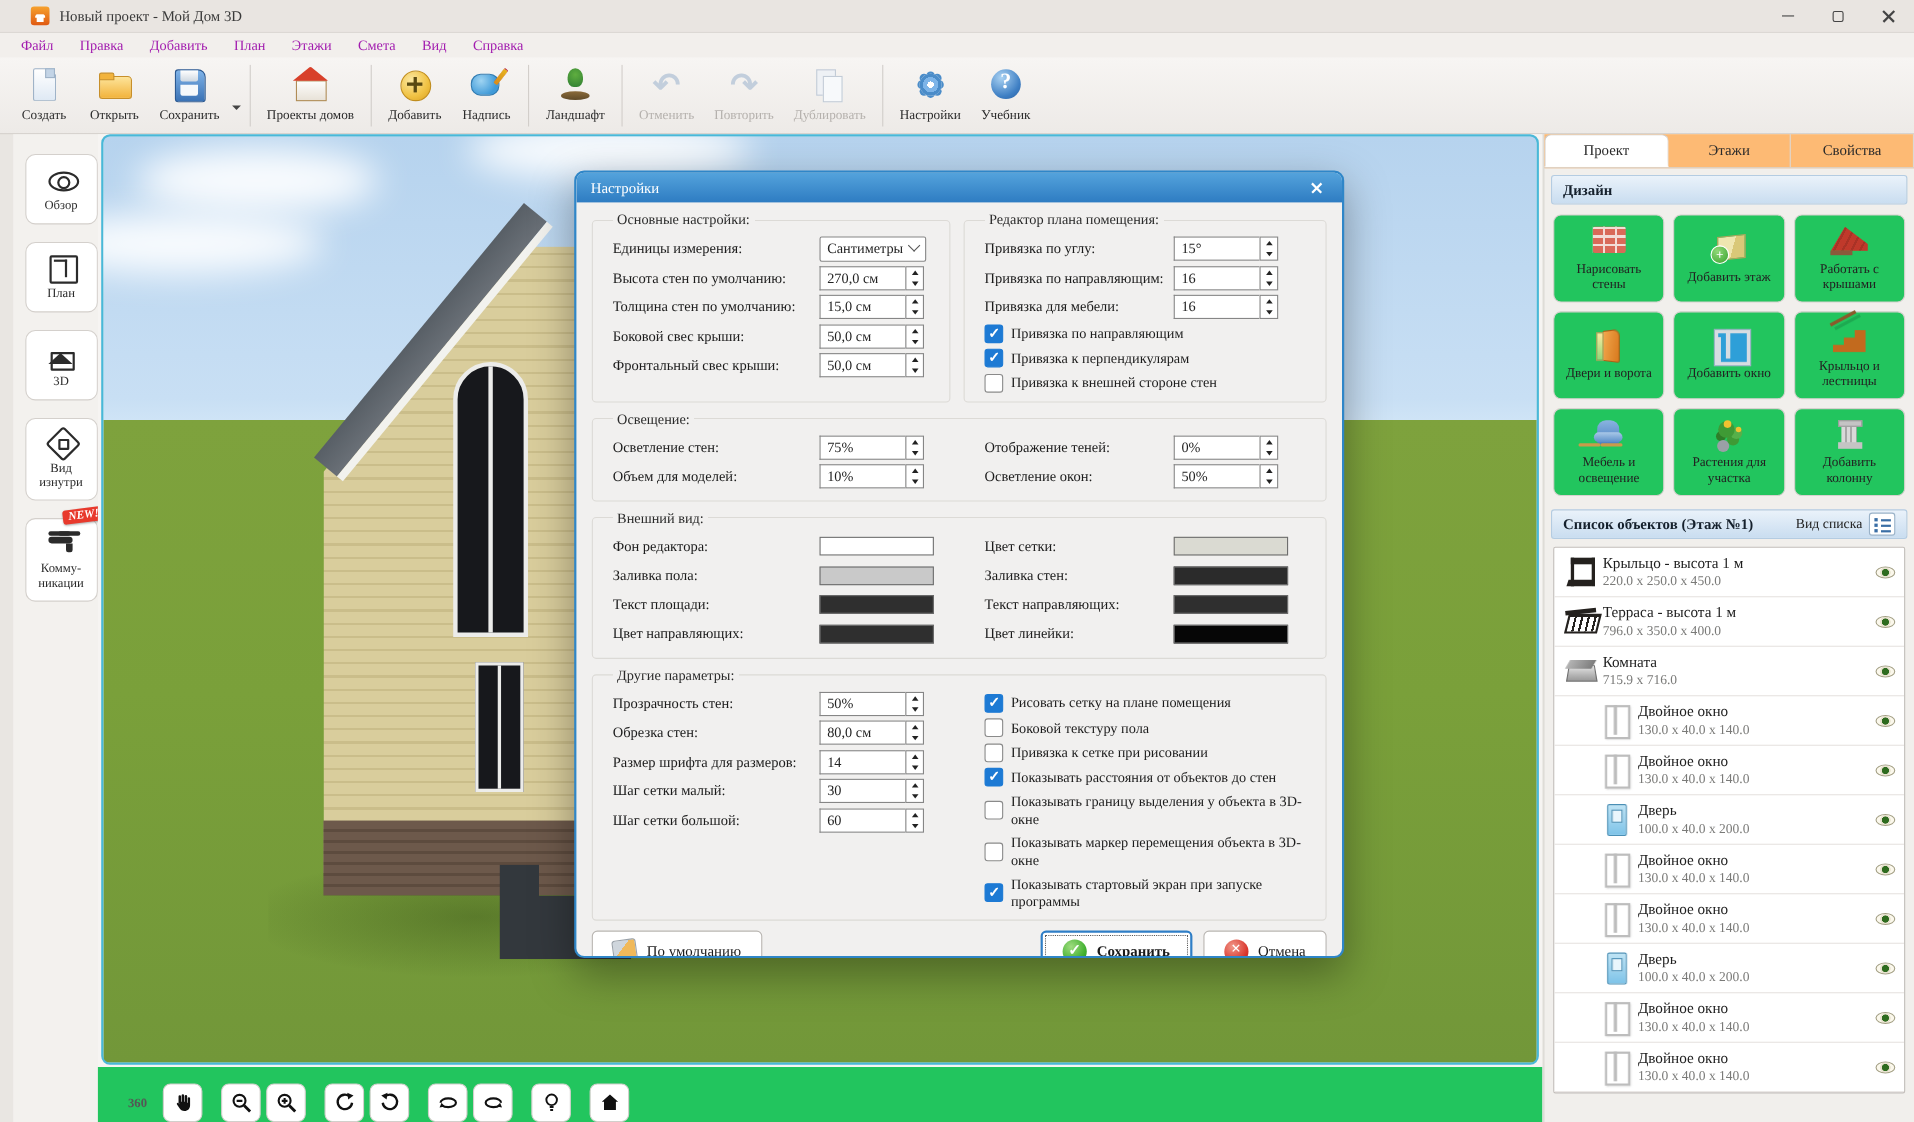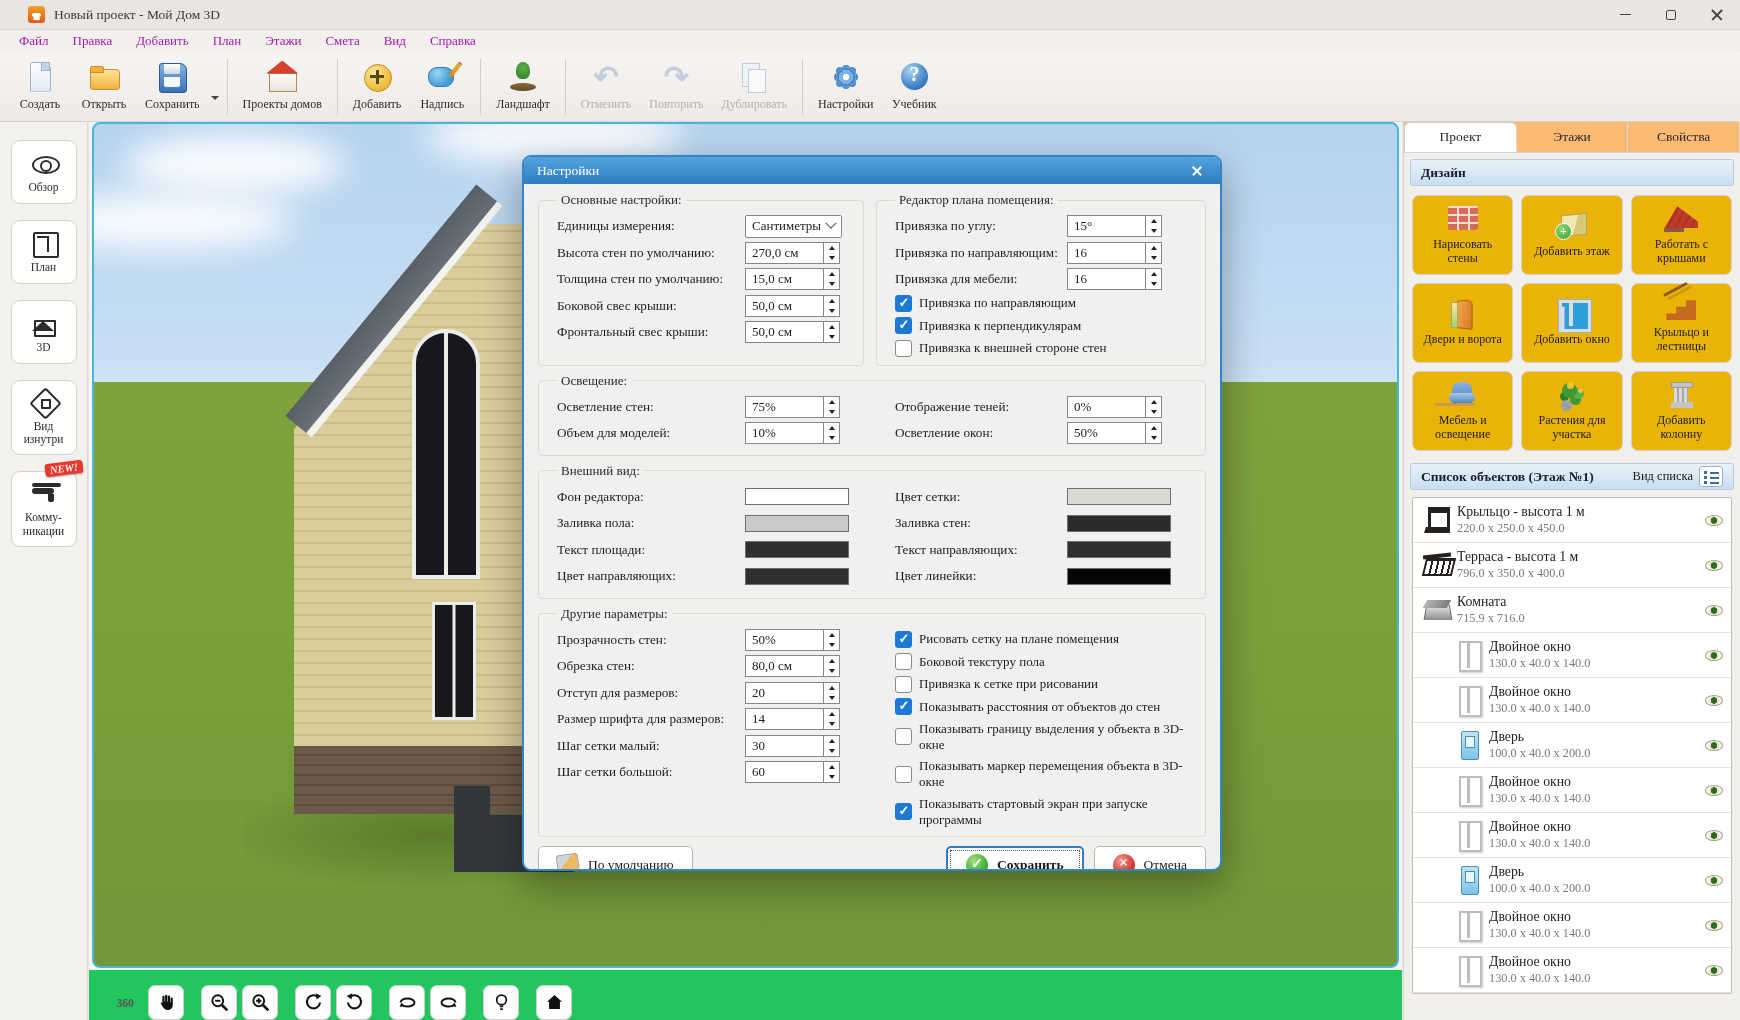--- a/index.html
+++ b/index.html
@@ -73,21 +73,21 @@
   .ic-gear::before{content:"";position:absolute;left:6px;top:6px;width:20px;height:20px;border-radius:50%;
     background:radial-gradient(circle,#fff 0 3px,#7db4e8 3px 7px,#4a8cc9 7px);
     box-shadow:0 -8px 0 -6px #4a8cc9,0 8px 0 -6px #4a8cc9,-8px 0 0 -6px #4a8cc9,8px 0 0 -6px #4a8cc9,
       -6px -6px 0 -6px #4a8cc9,6px 6px 0 -6px #4a8cc9,-6px 6px 0 -6px #4a8cc9,6px -6px 0 -6px #4a8cc9;}
   .ic-help::before{content:"";position:absolute;left:3px;top:2px;width:27px;height:27px;border-radius:50%;
     background:radial-gradient(circle at 35% 28%,#aad2f2,#3e7fc4 65%,#2a5fa0);}
   .ic-help::after{content:"?";position:absolute;left:0;top:2px;width:32px;text-align:center;font-size:20px;font-weight:bold;color:#fff;}
   .save-arrow{width:0;height:0;border:4px solid transparent;border-top-color:#444;margin:26px 2px 0 2px;}
 
   
-  #leftbar{position:absolute;left:0;top:122px;width:88px;height:898px;background:#f3f1ee;
+  #leftbar{position:absolute;left:12px;top:122px;width:88px;height:898px;background:#f3f1ee;
     border-right:1px solid #dbd7d3;display:flex;flex-direction:column;align-items:center;padding-top:18px;gap:16px;}
   .side-btn{width:66px;min-height:64px;background:#fff;border:1px solid #d4d0cc;border-radius:9px;
     display:flex;flex-direction:column;align-items:center;justify-content:center;padding:8px 2px;position:relative;}
   .side-btn .lbl{font-size:11.5px;color:#2c2c2c;margin-top:5px;text-align:center;line-height:1.15;width:58px;}
   .side-ic{width:30px;height:26px;position:relative;}
   .side-ic[data-icon="eye-icon"]::before{content:"";position:absolute;left:3px;top:6px;width:24px;height:14px;
     border:2.2px solid #2b2b2b;border-radius:50%;}
   .side-ic[data-icon="eye-icon"]::after{content:"";position:absolute;left:11px;top:10px;width:8px;height:8px;
     border:2.2px solid #2b2b2b;border-radius:50%;}
   .side-ic[data-icon="floorplan-icon"]::before{content:"";position:absolute;left:4px;top:2px;width:22px;height:22px;
@@ -196,21 +196,21 @@
   #rightpanel{position:absolute;left:1403px;top:122px;width:337px;height:898px;background:#f1efec;border-left:1px solid #d8d4d0;}
   #rp-tabs{display:flex;height:31px;background:#fdba74;border-bottom:1px solid #d8d4d0;}
   .rp-tab{flex:1;display:flex;align-items:center;justify-content:center;font-size:13.5px;color:#2a2a2a;
     border-right:1px solid #dcd8d4;}
   .rp-tab[data-active="true"]{background:#fff;border-bottom:1px solid #fff;border-radius:6px 6px 0 0;
     border-top:1px solid #cfcbc7;border-left:1px solid #cfcbc7;}
   .rp-header{height:27px;margin:6px 6px 0;background:linear-gradient(#eaf2fa,#c9ddf0);
     border:1px solid #b4cce2;border-radius:3px;display:flex;align-items:center;
     font-size:13.5px;font-weight:bold;color:#15202c;padding:0 10px;}
   #design-grid{display:grid;grid-template-columns:repeat(3,1fr);gap:8px;padding:9px 8px 6px;}
-  .dg-btn{background:#eab308;border:1px solid #d6d2ce;border-radius:7px;height:80px;display:flex;
+  .dg-btn{background:#22c55e;border:1px solid #d6d2ce;border-radius:7px;height:80px;display:flex;
     flex-direction:column;align-items:center;justify-content:center;gap:4px;}
   .dg-btn .lbl{font-size:12px;color:#222;text-align:center;line-height:1.15;width:92px;}
   .dg-ic{width:38px;height:30px;position:relative;}
   .dg-ic[data-icon="brick-wall-icon"]::before{content:"";position:absolute;left:4px;top:2px;width:30px;height:24px;border-radius:2px;
     background:repeating-linear-gradient(0deg,#d96a58 0 6px,#f2ddd6 6px 8px),#d96a58;}
   .dg-ic[data-icon="brick-wall-icon"]::after{content:"";position:absolute;left:4px;top:2px;width:30px;height:24px;
     background:repeating-linear-gradient(90deg,transparent 0 9px,#f2ddd6 9px 11px);}
   .dg-ic[data-icon="add-floor-icon"]::before{content:"";position:absolute;left:8px;top:3px;width:24px;height:20px;
     background:linear-gradient(105deg,#efe6b0 0 55%,#d9c878 55%);border:1px solid #b5a45c;transform:skewY(-6deg);}
   .dg-ic[data-icon="add-floor-icon"]::after{content:"+";position:absolute;left:2px;top:12px;width:15px;height:15px;border-radius:50%;
@@ -788,34 +788,20 @@
                     <span>
                       <i class="up-tri"></i>
                     </span>
                     <span>
                       <i class="dn-tri"></i>
                     </span>
                   </div>
                 </div>
               </div>
 
-              <div class="frow">
-                <span class="flabel">Отступ для размеров:</span>
-                <div class="spin">
-                  <div class="val">20</div>
-                  <div class="arrows">
-                    <span>
-                      <i class="up-tri"></i>
-                    </span>
-                    <span>
-                      <i class="dn-tri"></i>
-                    </span>
-                  </div>
-                </div>
-              </div>
 
               <div class="frow">
                 <span class="flabel">Размер шрифта для размеров:</span>
                 <div class="spin">
                   <div class="val">14</div>
                   <div class="arrows">
                     <span>
                       <i class="up-tri"></i>
                     </span>
                     <span>

